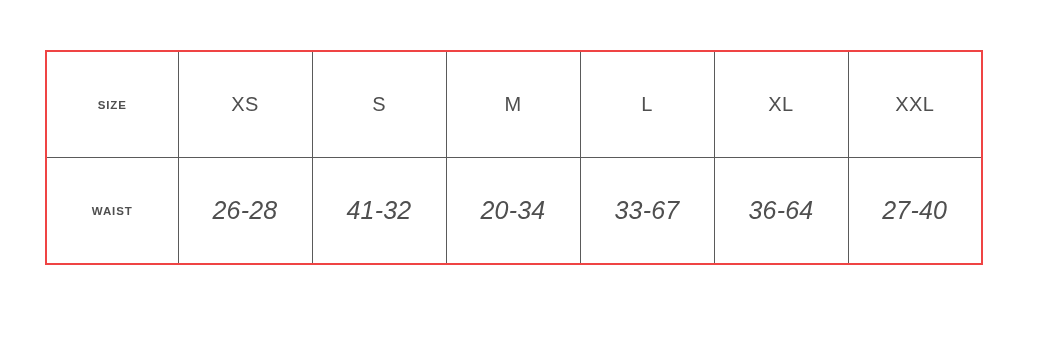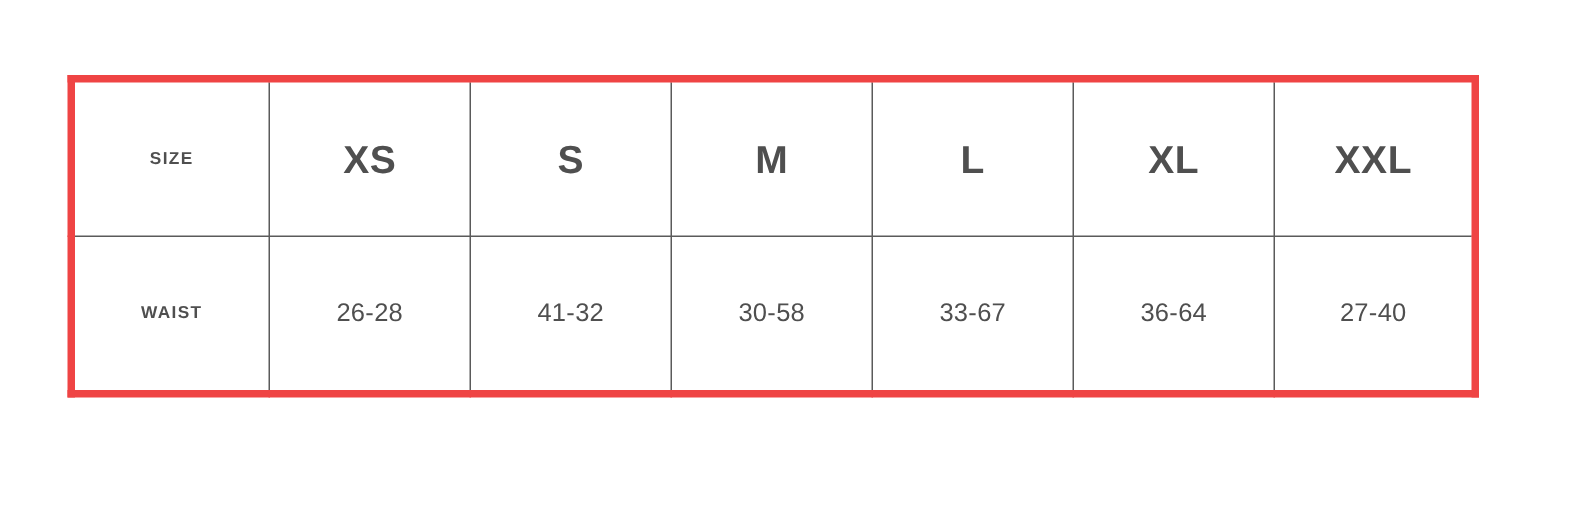--- a/index.html
+++ b/index.html
@@ -20,21 +20,21 @@
     top: 50px;
     width: 938px;
     height: 215px;
   }
 
   table.size-chart {
     width: 938px;
     height: 215px;
     border-collapse: collapse;
     table-layout: fixed;
-    border: 5px solid #ef4444;
+    border: 2px solid #ef4444;
   }
 
   table.size-chart td {
     border: 1px solid #5a5a5a;
     text-align: center;
     vertical-align: middle;
     color: #4f4f4f;
     padding: 0;
   }
 
@@ -47,31 +47,32 @@
     font-size: 11.5px;
     font-weight: bold;
     letter-spacing: 0.9px;
     color: #4a4a4a;
     font-style: normal;
     white-space: nowrap;
   }
 
   
   td.size-header {
-    font-size: 26px;
-    font-weight: bold;
+    font-size: 20px;
+    font-weight: normal;
     letter-spacing: 0.4px;
     color: #4a4a4a;
     font-style: normal;
   }
 
   
   td.measure {
-    font-size: 17px;
+    font-size: 25px;
     font-weight: normal;
+    font-style: italic;
     color: #575757;
     letter-spacing: 0.2px;
   }
 
   tr.row-header td { height: 72px; }
   tr.row-waist  td { height: 72px; text-align: center; }
   tr.row-inseam td { height: 71px; }
 </style>
 </head>
 <body>
@@ -94,20 +95,20 @@
         <td class="size-header">S</td>
         <td class="size-header">M</td>
         <td class="size-header">L</td>
         <td class="size-header">XL</td>
         <td class="size-header">XXL</td>
       </tr>
       <tr class="row-waist">
         <td class="row-label">WAIST</td>
         <td class="measure">26-28</td>
         <td class="measure">41-32</td>
-        <td class="measure">30-58</td>
+        <td class="measure">20-34</td>
         <td class="measure">33-67</td>
         <td class="measure">36-64</td>
         <td class="measure">27-40</td>
       </tr>
     </tbody>
   </table>
 </div>
 
 </body></html>

